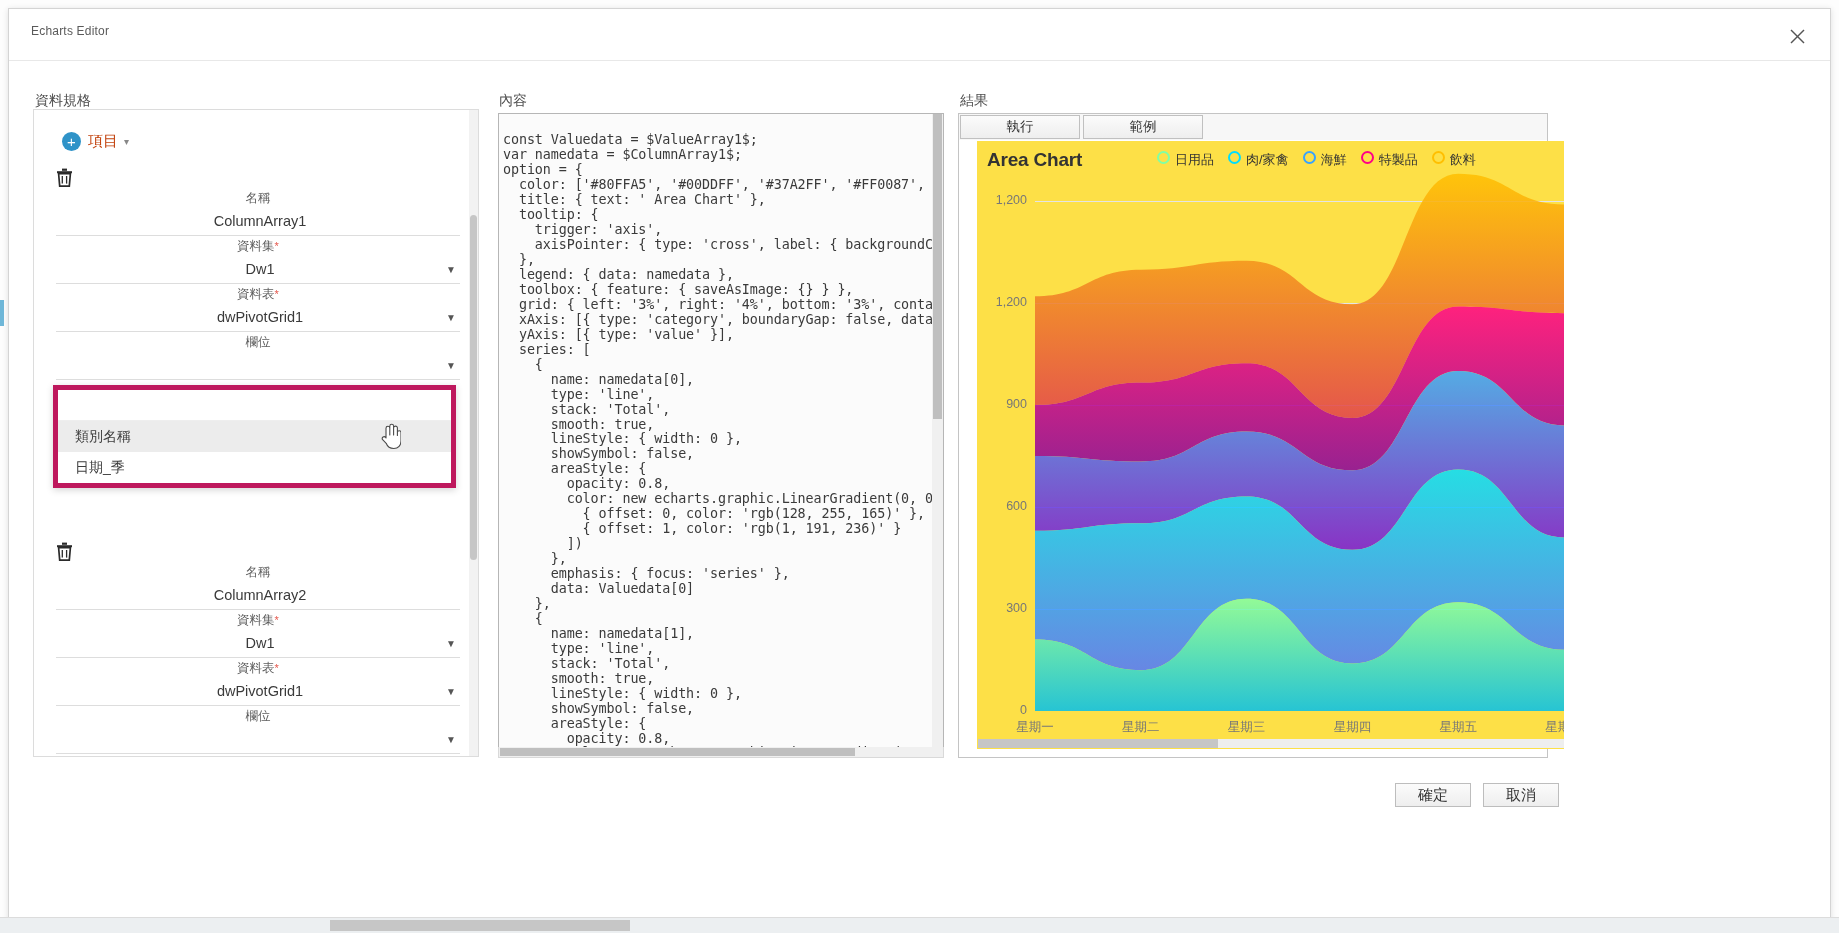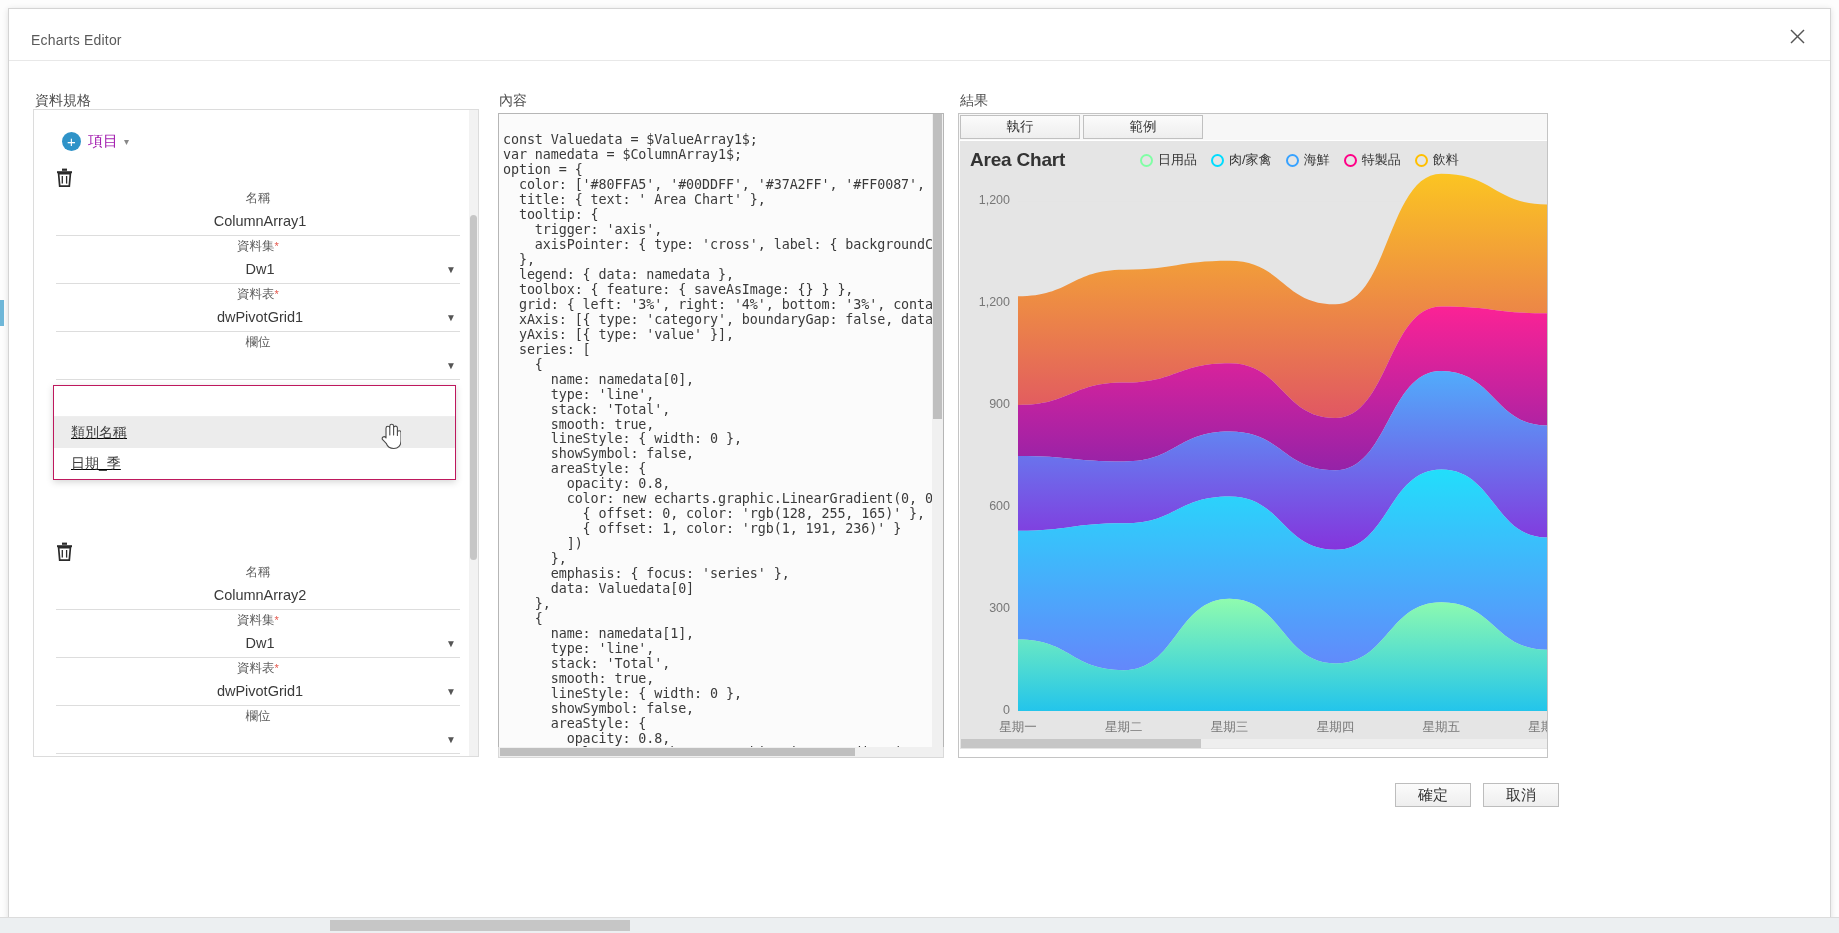--- a/index.html
+++ b/index.html
@@ -25,24 +25,23 @@
     box-shadow: 0 1px 6px rgba(0,0,0,.12);
   }
   .titlebar {
     position: relative;
     height: 52px;
     border-bottom: 1px solid #e8e8e8;
   }
   .title-text {
     position: absolute;
     left: 22px; top: 15px;
-    font-size: 14px;
+    font-size: 12px;
     color: #5a5a5a;
     letter-spacing: .2px;
-    margin-top: 8px;
   }
   .close-btn {
     position: absolute;
     right: 14px; top: 8px;
     width: 38px; height: 38px;
     display: flex; align-items: center; justify-content: center;
     cursor: pointer;
   }
   .close-btn svg { display:block; }
 
@@ -88,21 +87,21 @@
   }
   .plus-icon {
     width: 19px; height: 19px;
     border-radius: 50%;
     background: #2f93c8;
     color: #fff;
     display: flex; align-items: center; justify-content: center;
     font-size: 15px; line-height: 1;
     margin-right: 7px;
   }
-  .add-label { font-size: 15px; color: #a21caf; }
+  .add-label { font-size: 15px; color: #c2410c; }
   .caret-small {
     margin-left: 6px;
     font-size: 10px; color: #888;
   }
 
   .item-block { position: absolute; left: 22px; width: 404px; }
   .trash {
     width: 20px; height: 20px;
     cursor: pointer;
     color: #2b2b2b;
@@ -127,24 +126,23 @@
     right: 4px; top: 7px;
     font-size: 10px; color: #555;
   }
 
   
   .dropdown-pop {
     position: absolute;
     left: 44px; top: 376px;
     width: 403px;
     background: #ffffff;
-    border: 1px solid #be185d;
+    border: 5px solid #be185d;
     box-shadow: 0 2px 7px rgba(0,0,0,.17);
     z-index: 40;
-    text-decoration: underline;
   }
   .dd-input {
     height: 31px;
     border-bottom: 1px solid #eee;
     background: #fff;
   }
   .dd-item {
     height: 31px;
     line-height: 31px;
     padding-left: 17px;
@@ -225,37 +223,37 @@
     margin: 1px 2px 0 1px;
     background: linear-gradient(#fbfbfb,#eeeeee);
     border: 1px solid #c0c0c0;
     font-size: 13.5px;
     color: #333;
     display: flex; align-items: center; justify-content: center;
     cursor: pointer;
   }
   .chart-area {
     position: absolute;
-    left: 1px; top: 27px;
+    left: 18px; top: 27px;
     width: 587px; height: 608px;
-    background: #e5e5e5;
+    background: #fde047;
     overflow: hidden;
   }
   .chart-title {
     position: absolute; left: 10px; top: 8px;
     font-size: 19px; font-weight: bold;
     color: #333; letter-spacing: -.2px;
   }
   .legend {
     position: absolute;
     left: 180px; top: 10px;
     display: flex; align-items: center;
     gap: 14px;
   }
-  .legend-item { display: flex; align-items: center; cursor: pointer; }
+  .legend-item { display: flex; cursor: pointer; }
   .legend-mark {
     width: 13px; height: 13px;
     border-radius: 50%;
     border: 2.4px solid #ccc;
     margin-right: 5px;
   }
   .legend-text { font-size: 13px; color: #333; }
 
   .res-scroll-h {
     position: absolute;

